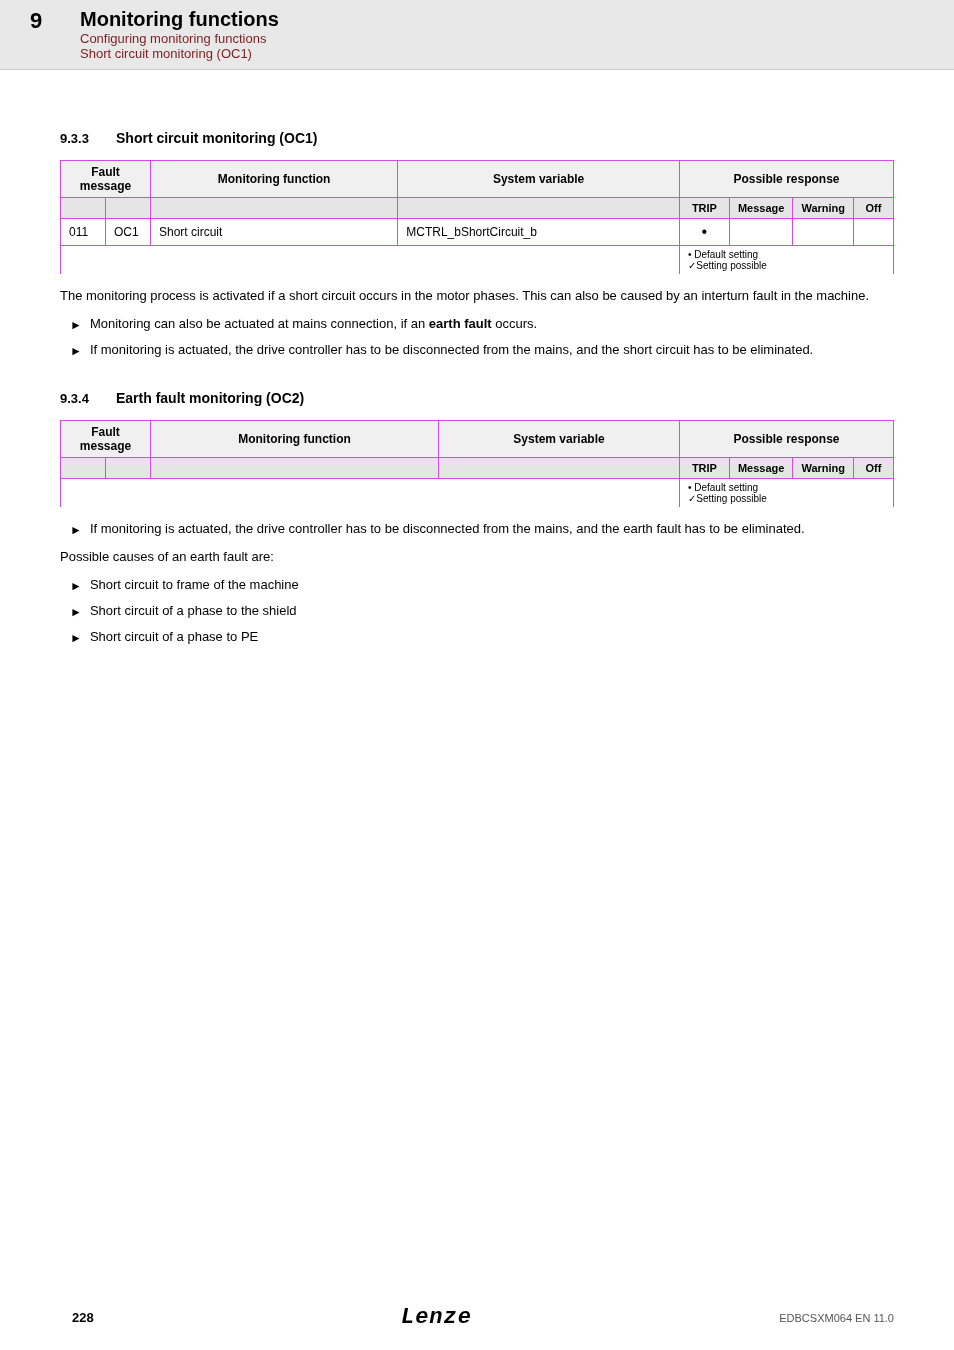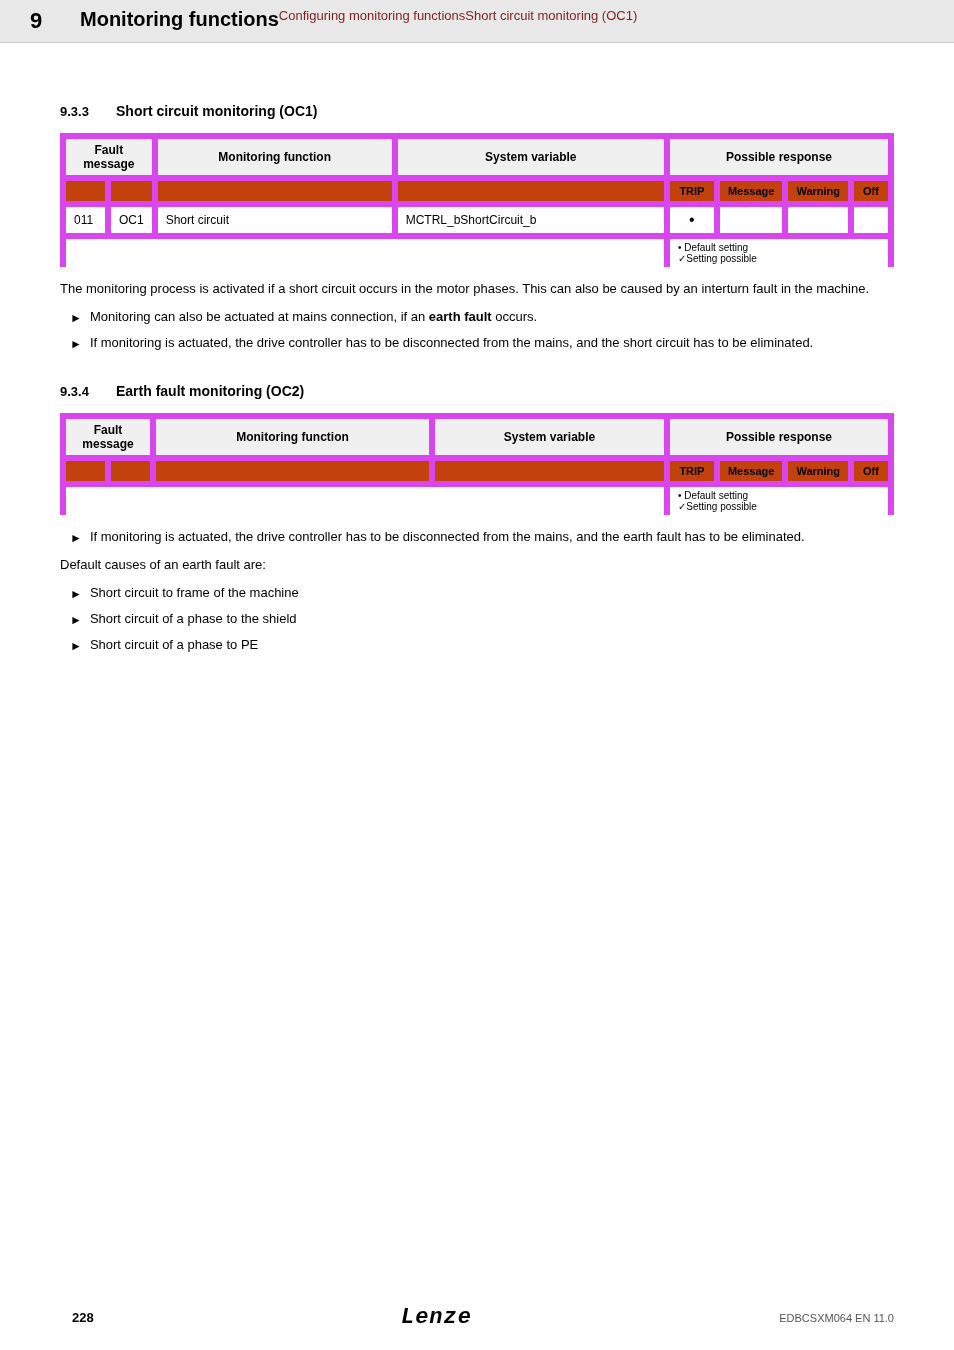--- a/index.html
+++ b/index.html
@@ -22,21 +22,21 @@
       gap: 20px;
       border-bottom: 1px solid #ccc;
     }
     .chapter-number {
       font-size: 22px;
       font-weight: bold;
       min-width: 30px;
     }
     .chapter-title-block {
       display: flex;
-      flex-direction: row;
+      flex-direction: column;
     }
     .chapter-title {
       font-size: 20px;
       font-weight: bold;
     }
     .chapter-sub1, .chapter-sub2 {
       font-size: 13px;
       color: #7f1d1d;
     }
 
@@ -64,30 +64,30 @@
     }
 
     
     .fault-table {
       width: 100%;
       border-collapse: collapse;
       margin-bottom: 12px;
       font-size: 12px;
     }
     .fault-table th, .fault-table td {
-      border: 6px solid #d946ef;
+      border: 1px solid #d946ef;
       padding: 4px 8px;
       vertical-align: middle;
     }
     .fault-table thead tr:first-child th {
       background: #f0f0f0;
       font-weight: bold;
     }
     .fault-table thead tr:nth-child(2) th {
-      background: #c2410c;
+      background: #e5e5e5;
       font-weight: bold;
       font-size: 11px;
     }
     .possible-response-header {
       text-align: center;
     }
     .col-fault-num { width: 45px; }
     .col-fault-code { width: 45px; }
     .col-trip { width: 50px; text-align: center; }
     .col-message { width: 60px; text-align: center; }
@@ -266,21 +266,21 @@
   </table>
 
 
   <ul class="arrow-list">
     <li>
       <span class="arrow-icon">►</span>
       <span>If monitoring is actuated, the drive controller has to be disconnected from the mains, and the earth fault has to be eliminated.</span>
     </li>
   </ul>
 
-  <p class="body-para">Default causes of an earth fault are:</p>
+  <p class="body-para">Possible causes of an earth fault are:</p>
 
   <ul class="arrow-list">
     <li>
       <span class="arrow-icon">►</span>
       <span>Short circuit to frame of the machine</span>
     </li>
     <li>
       <span class="arrow-icon">►</span>
       <span>Short circuit of a phase to the shield</span>
     </li>

